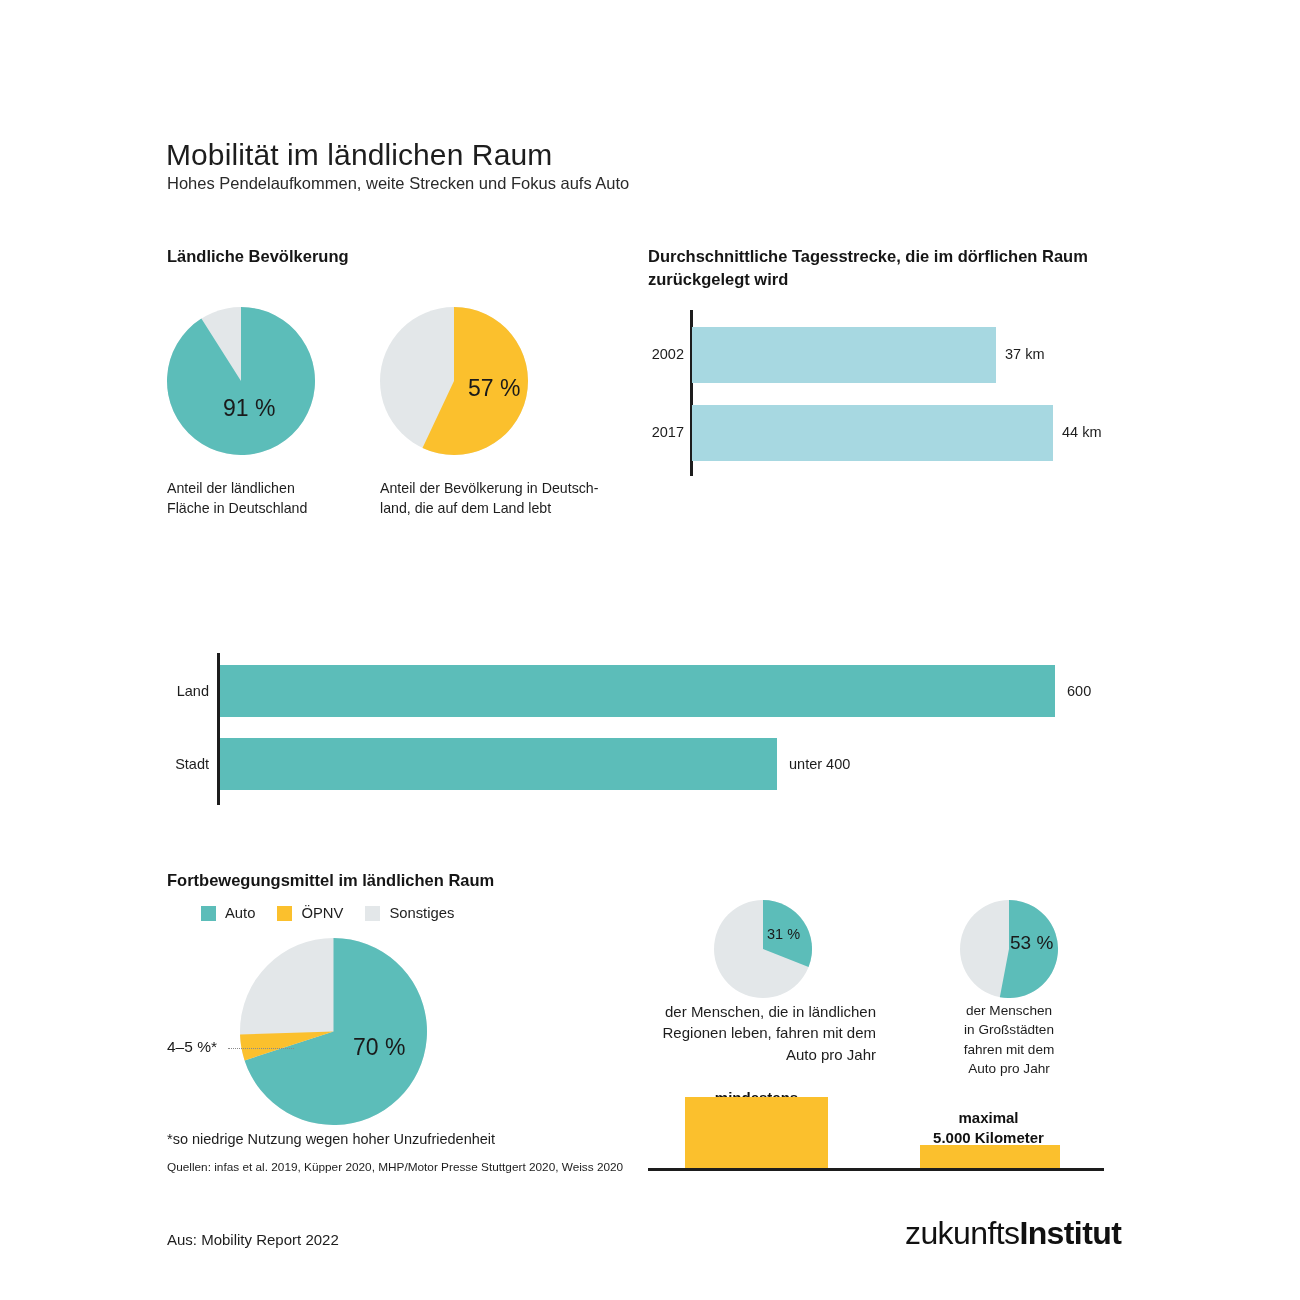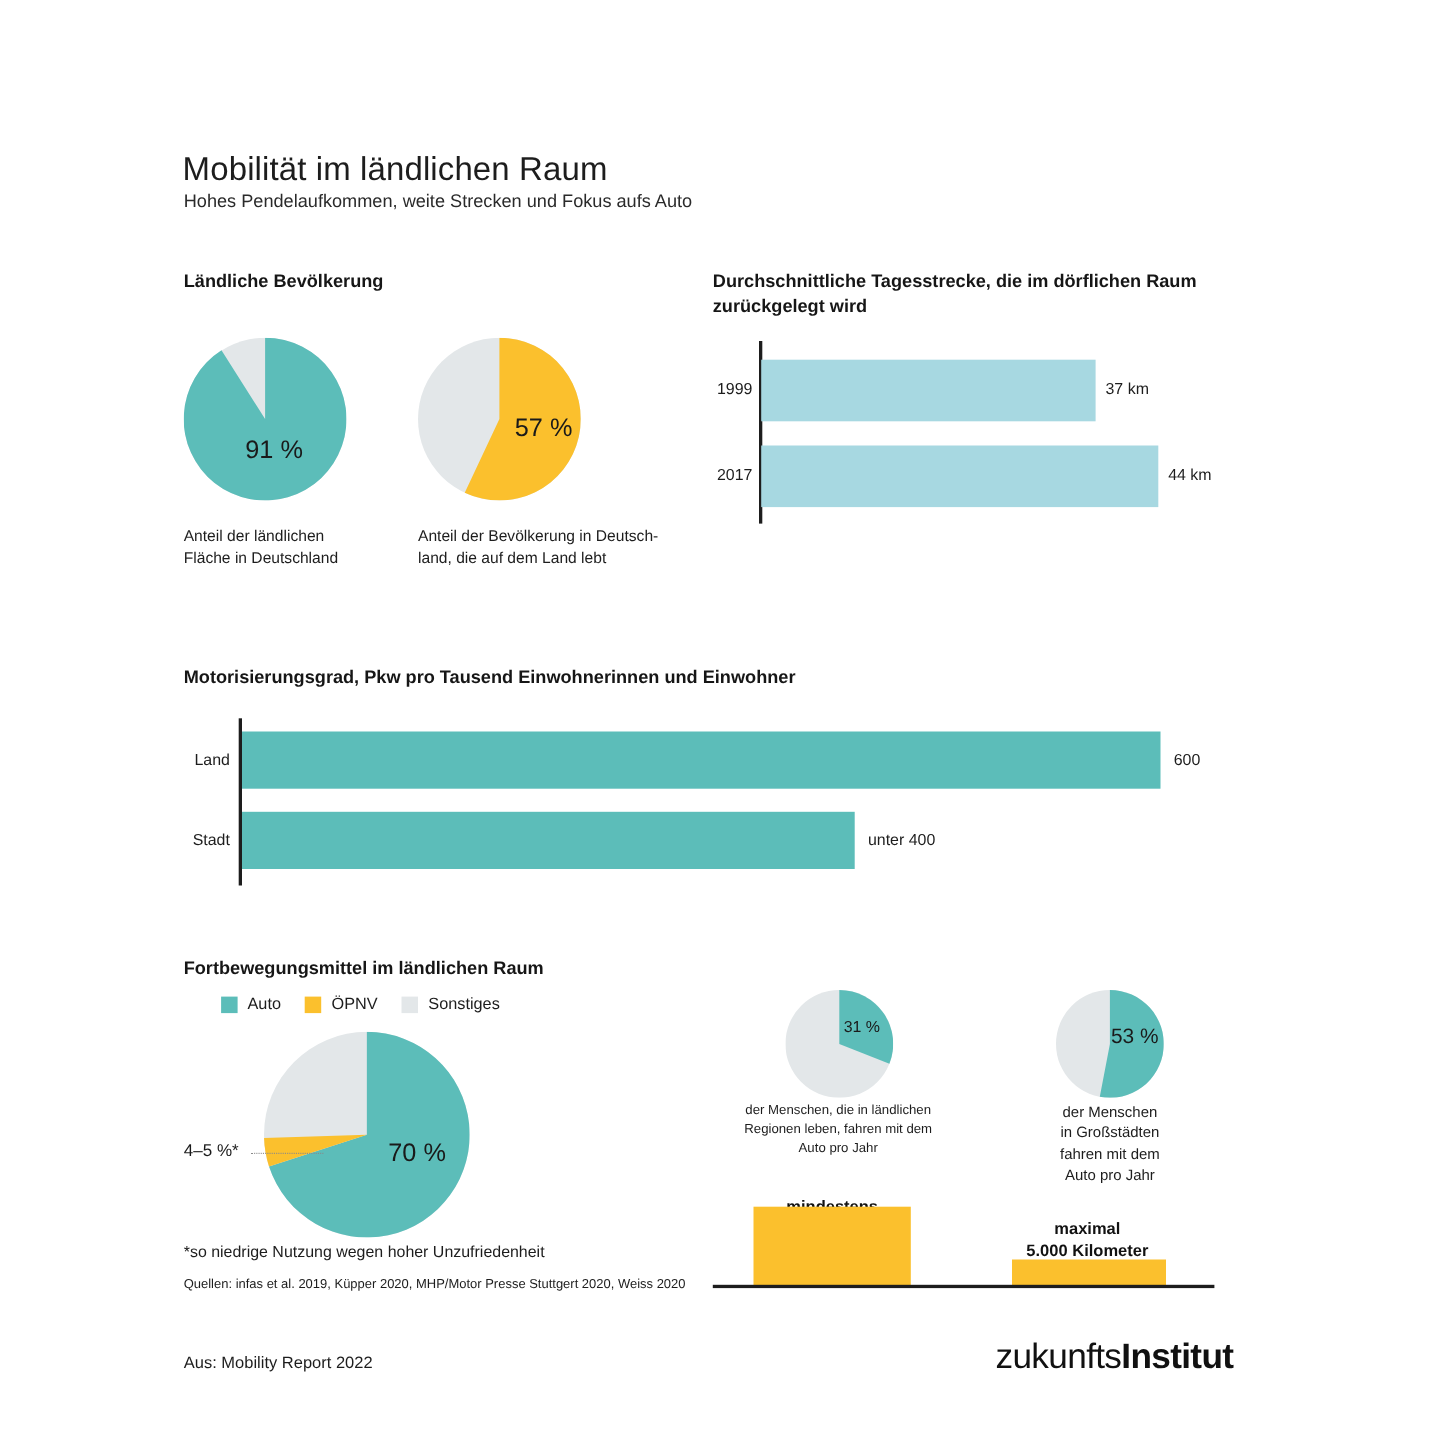--- a/index.html
+++ b/index.html
@@ -114,29 +114,28 @@
 land, die auf dem Land lebt</div>
 
   <div class="abs sec-title" style="left:648px; top:245px; width:470px; white-space:pre-line;">Durchschnittliche Tagesstrecke, die im dörflichen Raum
 zurückgelegt wird</div>
 
   <div class="abs" style="left:648px; top:310px; width:470px; height:170px;">
 
     <div class="abs axis-v" style="left:42px; top:0px; width:2.5px; height:166px;"></div>
 
     <div class="abs bar" style="left:44px; top:17px; width:304px; height:56px; background:#A7D8E1;"></div>
-    <div class="abs bar-cat" style="left:-40px; top:36px; width:76px;">1999</div>
+    <div class="abs bar-cat" style="left:-40px; top:36px; width:76px;">2002</div>
     <div class="abs bar-val" style="left:357px; top:36px;">37 km</div>
 
     <div class="abs bar" style="left:44px; top:95px; width:361px; height:56px; background:#A7D8E1;"></div>
     <div class="abs bar-cat" style="left:-40px; top:114px; width:76px;">2017</div>
     <div class="abs bar-val" style="left:414px; top:114px;">44 km</div>
   </div>
 
-  <div class="abs sec-title" style="left:167px; top:605px;">Motorisierungsgrad, Pkw pro Tausend Einwohnerinnen und Einwohner</div>
 
   <div class="abs" style="left:167px; top:653px; width:950px; height:155px;">
     <div class="abs axis-v" style="left:50px; top:0px; width:3px; height:152px;"></div>
 
     <div class="abs bar" style="left:53px; top:12px; width:835px; height:52px; background:#5CBDB9;"></div>
     <div class="abs bar-cat" style="left:-32px; top:30px; width:74px;">Land</div>
     <div class="abs bar-val" style="left:900px; top:30px;">600</div>
 
     <div class="abs bar" style="left:53px; top:85px; width:557px; height:52px; background:#5CBDB9;"></div>
     <div class="abs bar-cat" style="left:-32px; top:103px; width:74px;">Stadt</div>
@@ -176,21 +175,21 @@
   <div class="abs sources" style="left:167px; top:1160px;">Quellen: infas et al. 2019, Küpper 2020, MHP/Motor Presse Stuttgert 2020, Weiss 2020</div>
 
 
   <div class="abs" style="left:714px; top:900px; width:98px; height:98px;">
     <svg width="98" height="98" viewBox="0 0 100 100">
       <circle cx="50" cy="50" r="50" fill="#E3E7E9"></circle>
       <path id="c31" fill="#5CBDB9" d="M 50 50 L 50.000 0.000 A 50 50 0 0 1 96.489 68.406 Z"></path>
     </svg>
     <div class="pie-label" style="left:53px; top:26px; font-size:14.5px;">31 %</div>
   </div>
-  <div class="abs pie-caption" style="left:648px; top:1001px; width:228px; text-align:center; font-size:12px;">der Menschen, die in ländlichen
+  <div class="abs pie-caption" style="left:648px; top:1001px; width:228px; text-align:right; font-size:15px;">der Menschen, die in ländlichen
 Regionen leben, fahren mit dem
 Auto pro Jahr</div>
 
   <div class="abs" style="left:960px; top:900px; width:98px; height:98px;">
     <svg width="98" height="98" viewBox="0 0 100 100">
       <circle cx="50" cy="50" r="50" fill="#E3E7E9"></circle>
       <path id="c53" fill="#5CBDB9" d="M 50 50 L 50.000 0.000 A 50 50 0 1 1 40.631 99.114 Z"></path>
     </svg>
     <div class="pie-label" style="left:50px; top:32px; font-size:19px;">53 %</div>
   </div>

